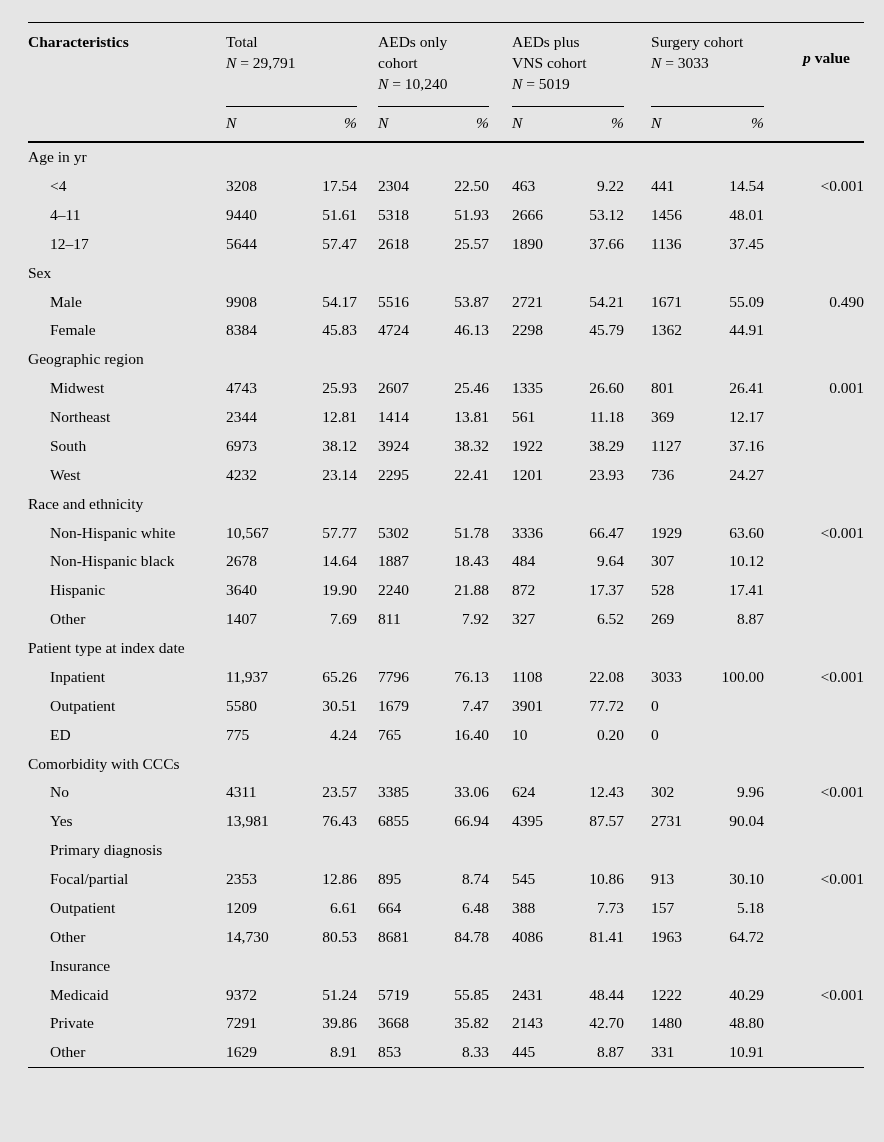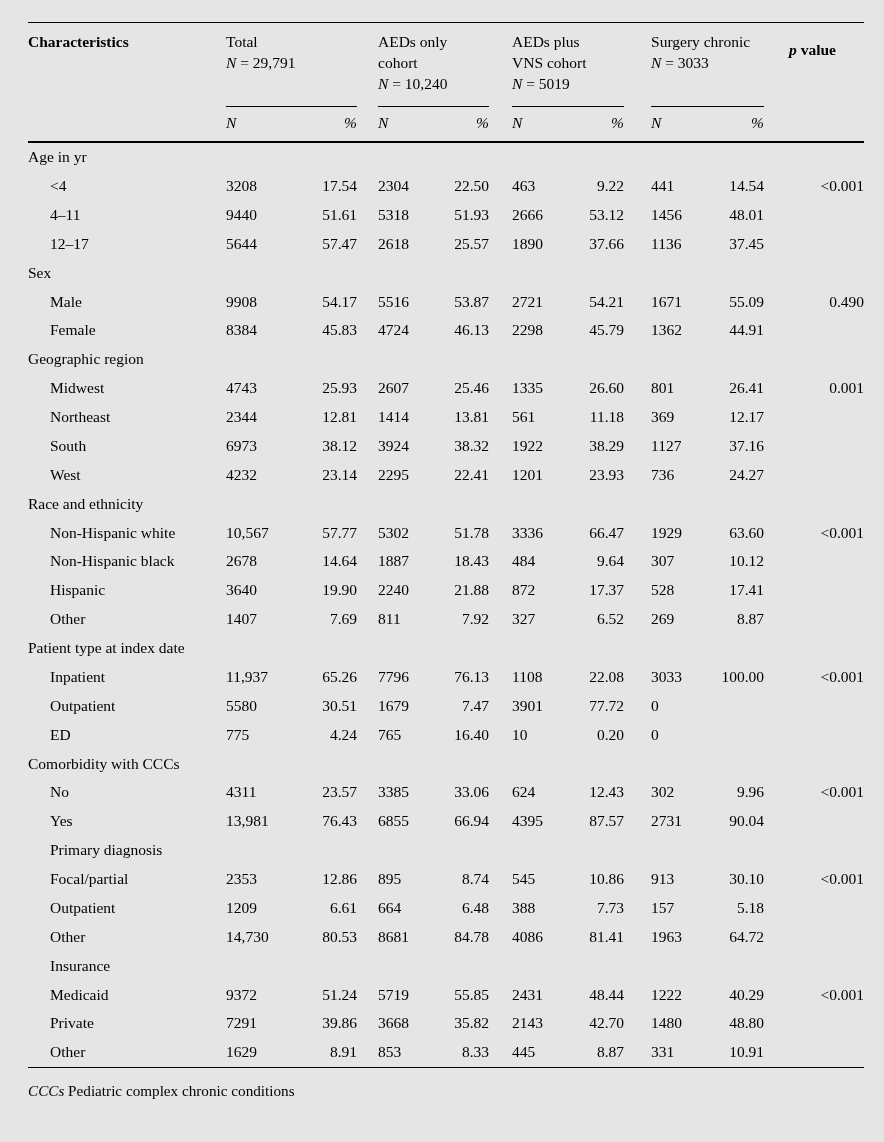--- a/index.html
+++ b/index.html
@@ -12,21 +12,21 @@
   table{
     border-collapse:collapse;table-layout:fixed;width:836px;
     border-top:1.5px solid #000;
   }
   thead{border-bottom:2.8px solid #000;}
   tbody{border-bottom:1.5px solid #000;}
   th,td{padding:0;text-align:left;vertical-align:top;font-weight:normal;font-size:15.5px;}
   
   .group-row th{height:84px;box-sizing:border-box;vertical-align:top;}
   .char-h{font-weight:bold;padding-top:8px;line-height:21px;}
-  .p-h{font-weight:bold;padding-top:16px;padding-left:3px;line-height:21px;white-space:nowrap;}
+  .p-h{font-weight:bold;padding-top:24px;padding-left:3px;line-height:21px;white-space:nowrap;text-align:center;}
   .it{font-style:italic;}
   .group-h{position:relative;padding-top:8px;}
   .gline{font-weight:normal;line-height:21px;white-space:nowrap;}
   .grule{position:absolute;left:0;bottom:0;border-bottom:1.5px solid #000;height:0;}
   .g0 .grule{right:21px;} .g1 .grule{right:23px;} .g2 .grule{right:27px;} .g3 .grule{right:22px;}
   .sub-row th{height:35px;box-sizing:border-box;padding-top:6px;font-style:italic;line-height:20px;}
   .sub-n{text-align:left;}
   .sub-p{text-align:right;}
   .pr0{padding-right:21px;} .pr1{padding-right:23px;} .pr2{padding-right:27px;} .pr3{padding-right:22px;}
   
@@ -71,21 +71,21 @@
             <div class="gline"><span class="it">N</span><span> = 10,240</span></div>
             <div class="grule"></div>
           </th>
           <th class="group-h g2" colspan="2">
             <div class="gline">AEDs plus</div>
             <div class="gline">VNS cohort</div>
             <div class="gline"><span class="it">N</span><span> = 5019</span></div>
             <div class="grule"></div>
           </th>
           <th class="group-h g3" colspan="2">
-            <div class="gline">Surgery chronic</div>
+            <div class="gline">Surgery cohort</div>
             <div class="gline"><span class="it">N</span><span> = 3033</span></div>
             <div class="grule"></div>
           </th>
           <th class="p-h" rowspan="2"><span class="it">p</span><span> value</span></th>
       </tr>
       <tr class="sub-row">
 
       <th class="sub-n">N</th>
           <th class="sub-p pr0">%</th>
           <th class="sub-n">N</th>
@@ -405,14 +405,13 @@
           <td class="num">853</td>
           <td class="pct pr1">8.33</td>
           <td class="num">445</td>
           <td class="pct pr2">8.87</td>
           <td class="num">331</td>
           <td class="pct pr3">10.91</td>
           <td class="pval"></td>
         </tr>
       </tbody>
   </table>
-  <div class="footnote"><span class="it">CCCs</span><span> Pediatric complex chronic conditions</span></div>
 </div>
 
 </body></html>

